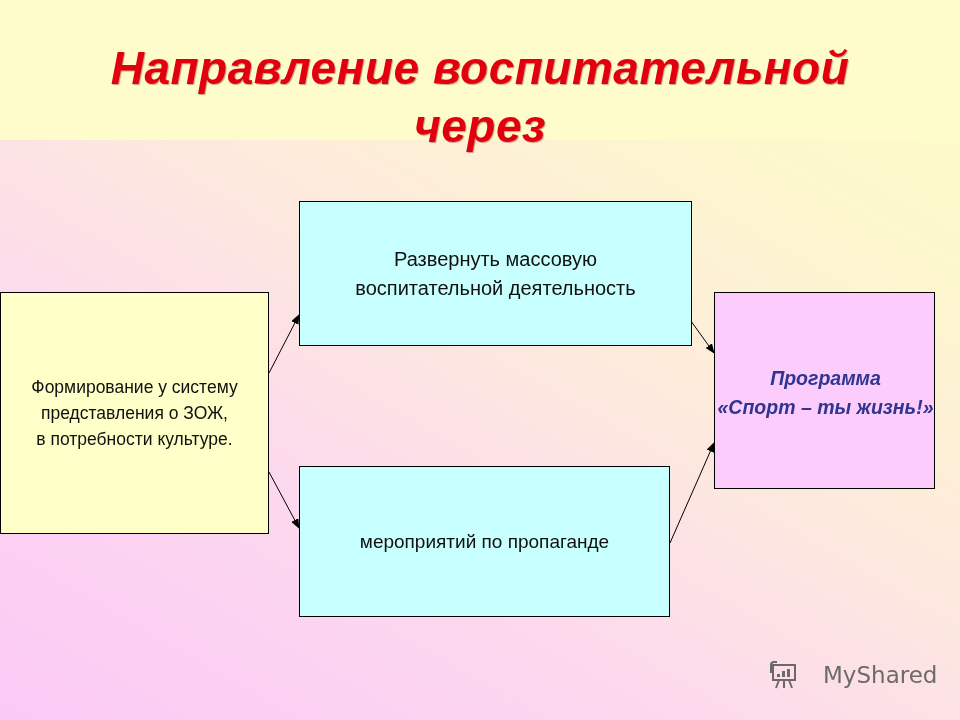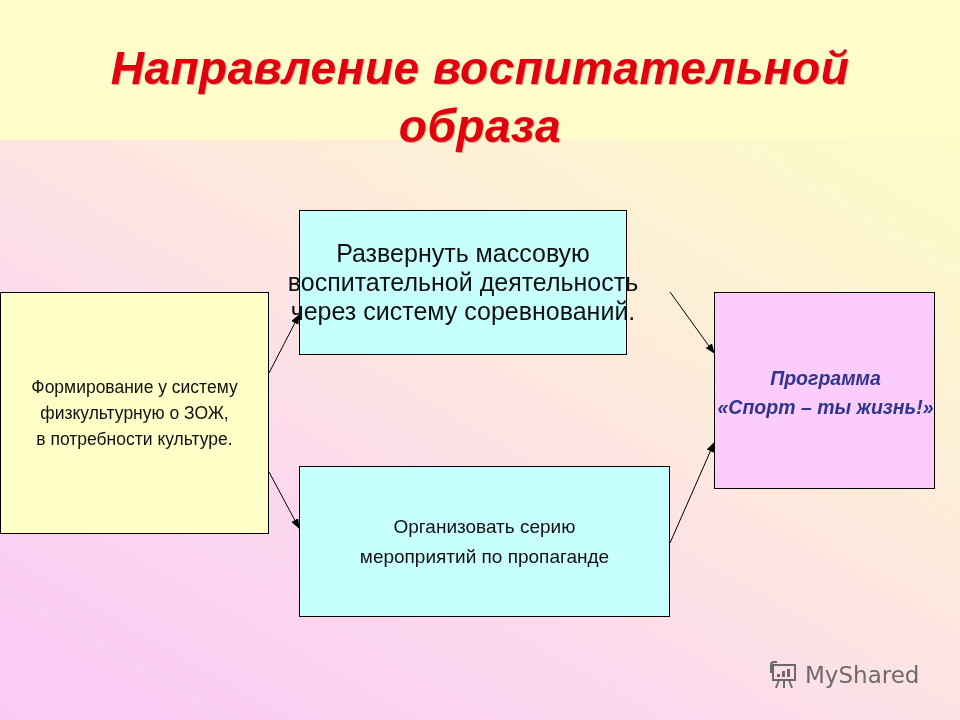--- a/index.html
+++ b/index.html
@@ -28,85 +28,83 @@
       display: flex; align-items: center; justify-content: center;
       text-align: center; color: #111;
       font-family: "Liberation Sans", sans-serif;
     }
     .box .txt span { display: block; white-space: nowrap; }
     .box-left {
       left: 0; top: 292px; width: 269px; height: 242px;
       background: #ffffc8; font-size: 17.5px; line-height: 26px;
     }
     .box-top {
-      left: 299px; top: 201px; width: 328px; height: 145px;
-      background: #c8ffff; font-size: 25px; line-height: 29px; margin-top: 9px;
+      left: 299px; top: 201px; width: 393px; height: 145px;
+      background: #c8ffff; font-size: 20px; line-height: 29px;
     }
     .box-bottom {
       left: 299px; top: 466px; width: 371px; height: 151px;
       background: #c8ffff; font-size: 19px; line-height: 30px;
     }
     .box-right {
       left: 714px; top: 292px; width: 221px; height: 197px;
       background: #fcccfc; overflow: visible;
     }
     .box-right .txt {
       position: absolute; left: -30px; width: 281px; top: 71px;
       color: #2f3590; font-weight: bold; font-style: italic;
       font-size: 19.5px; line-height: 29px;
     }
     .arrows { position: absolute; left: 0; top: 0; width: 960px; height: 720px; pointer-events: none; }
     .watermark {
       position: absolute; left: 767px; top: 658px; height: 34px;
-      display: flex; align-items: center; gap: 6px;
+      display: flex; align-items: center; gap: 24px;
       color: #555; font-family: "DejaVu Sans", sans-serif; font-size: 23px;
       opacity: 0.85;
     }
   </style>
 </head>
 <body>
 
 <div class="title-band"></div>
 
 <h1 class="title">
   <span>Направление воспитательной</span>
-  <span>образа</span>
+  <span>через</span>
 </h1>
 
 <svg class="arrows" viewBox="0 0 960 720">
   <defs>
     <marker id="ah" markerWidth="10" markerHeight="8" refX="9" refY="4" orient="auto" markerUnits="userSpaceOnUse">
       <path d="M0,0 L10,4 L0,8 Z" fill="#000"></path>
     </marker>
   </defs>
   <line x1="269" y1="373" x2="299" y2="315" stroke="#000" stroke-width="1" marker-end="url(#ah)"></line>
   <line x1="269" y1="472" x2="299" y2="528" stroke="#000" stroke-width="1" marker-end="url(#ah)"></line>
   <line x1="670" y1="292" x2="714" y2="353" stroke="#000" stroke-width="1" marker-end="url(#ah)"></line>
   <line x1="670" y1="543" x2="714" y2="443" stroke="#000" stroke-width="1" marker-end="url(#ah)"></line>
 </svg>
 
 <div class="box box-left">
   <div class="txt">
     <span>Формирование у систему</span>
-    <span>физкультурную о ЗОЖ,</span>
+    <span>представления о ЗОЖ,</span>
     <span>в потребности культуре.</span>
   </div>
 </div>
 
 <div class="box box-top">
   <div class="txt">
     <span>Развернуть массовую</span>
     <span>воспитательной деятельность</span>
-    <span>через систему соревнований.</span>
   </div>
 </div>
 
 <div class="box box-bottom">
   <div class="txt">
-    <span>Организовать серию</span>
     <span>мероприятий по пропаганде</span>
   </div>
 </div>
 
 <div class="box box-right">
   <div class="txt">
     <span>Программа</span>
     <span>«Спорт – ты жизнь!»</span>
   </div>
 </div>

